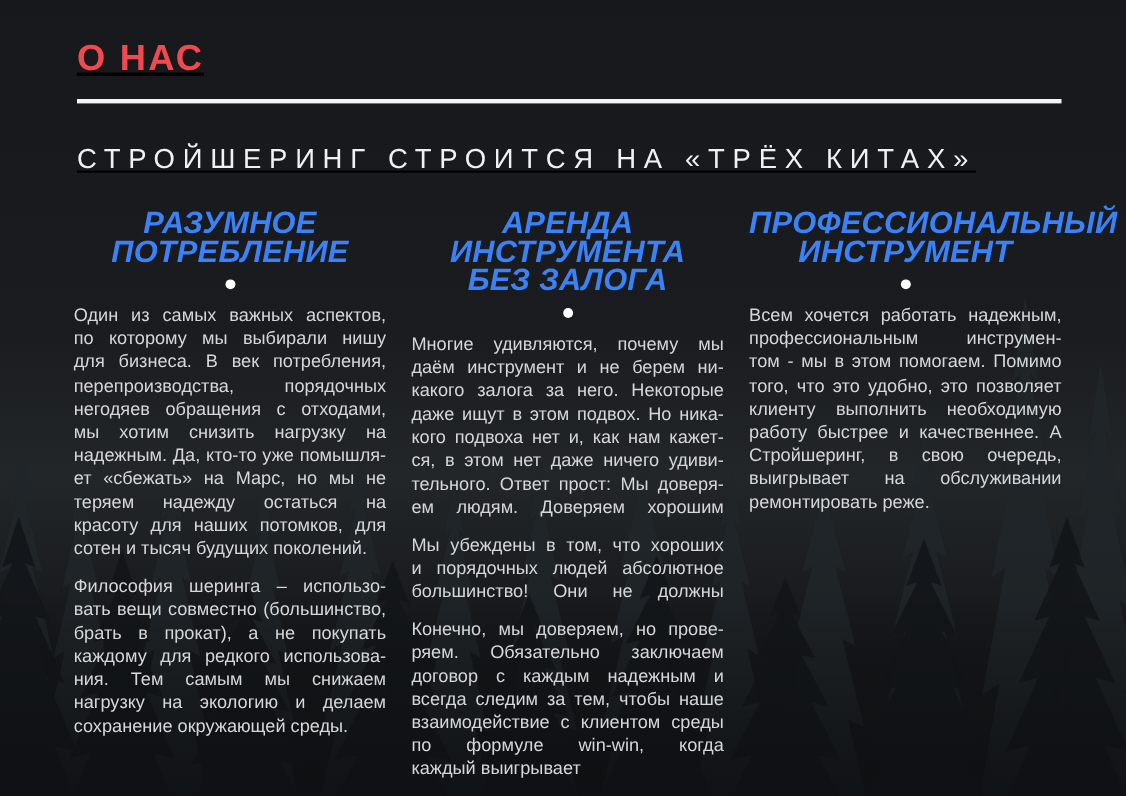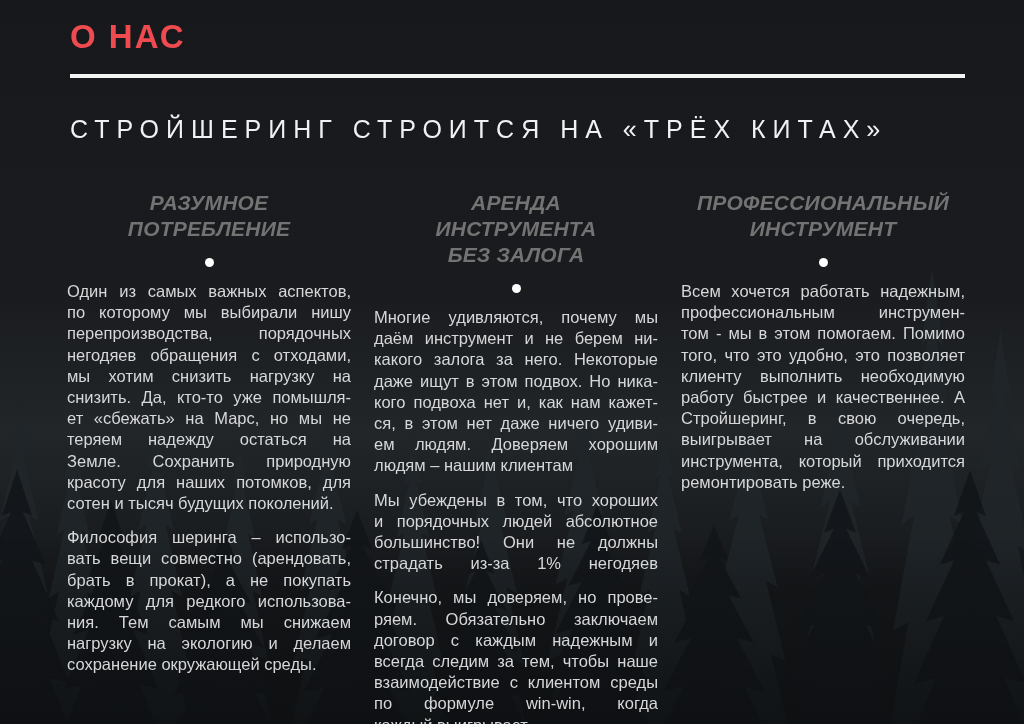--- a/index.html
+++ b/index.html
@@ -9,21 +9,21 @@
     font-family: "Liberation Sans", sans-serif;
     overflow: hidden;
   }
   .page { position: relative; width: 1024px; height: 724px; background: #17181b; }
 
   
   .bg { position: absolute; inset: 0; z-index: 0; }
 
   .content { position: relative; z-index: 1; }
 
-  header { padding: 18px 59px 0 70px; }
+  header { padding: 34px 59px 0 70px; text-decoration: underline; }
   .title {
     margin: 0;
     color: #ee4a4f;
     font-size: 33px;
     font-weight: 800;
     letter-spacing: 2px;
     line-height: 1.15;
   }
   .rule { height: 4px; background: #f4f4f4; margin-top: 18px; }
   .subtitle {
@@ -32,23 +32,23 @@
     font-size: 25px;
     font-weight: 400;
     letter-spacing: 7px;
     white-space: nowrap;
     line-height: 1.2;
   }
 
   .cols { display: flex; gap: 23px; padding: 30px 59px 0 67px; }
   .col { flex: 1; min-width: 0; }
   .col-heading {
-    margin: 16px;
-    color: #737373;
-    font-size: 21px;
+    margin: 0;
+    color: #3b82f6;
+    font-size: 28px;
     font-style: italic;
     font-weight: 800;
     text-align: center;
     line-height: 26px;
     min-height: 52px;
     white-space: pre-line;
     letter-spacing: 0.2px;
   }
   .dot { width: 9px; height: 9px; border-radius: 50%; background: #ffffff; margin: 12px auto 14px; }
 
@@ -128,33 +128,33 @@
 
     <main class="cols">
       <section class="col">
         <h3 class="col-heading">РАЗУМНОЕ
 ПОТРЕБЛЕНИЕ</h3>
         <div class="dot"></div>
         <div class="paras">
             <div class="para">
               <div class="jline">Один из самых важных аспектов,</div>
               <div class="jline">по которому мы выбирали нишу</div>
+              <div class="jline">для бизнеса. В век потребления,</div>
               <div class="jline">перепроизводства, порядочных</div>
               <div class="jline">негодяев обращения с отходами,</div>
               <div class="jline">мы хотим снизить нагрузку на</div>
-              <div class="jline">снизить. Да, кто-то уже помышля-</div>
+              <div class="jline">надежным. Да, кто-то уже помышля-</div>
               <div class="jline">ет «сбежать» на Марс, но мы не</div>
               <div class="jline">теряем надежду остаться на</div>
-              <div class="jline">Земле. Сохранить природную</div>
               <div class="jline">красоту для наших потомков, для</div>
               <div class="jline endline">сотен и тысяч будущих поколений.</div>
             </div>
             <div class="para">
               <div class="jline">Философия шеринга – использо-</div>
-              <div class="jline">вать вещи совместно (арендовать,</div>
+              <div class="jline">вать вещи совместно (большинство,</div>
               <div class="jline">брать в прокат), а не покупать</div>
               <div class="jline">каждому для редкого использова-</div>
               <div class="jline">ния. Тем самым мы снижаем</div>
               <div class="jline">нагрузку на экологию и делаем</div>
               <div class="jline endline">сохранение окружающей среды.</div>
             </div>
           </div>
       </section>
 
       <section class="col">
@@ -162,28 +162,27 @@
 БЕЗ ЗАЛОГА</h3>
         <div class="dot"></div>
         <div class="paras">
             <div class="para">
               <div class="jline">Многие удивляются, почему мы</div>
               <div class="jline">даём инструмент и не берем ни-</div>
               <div class="jline">какого залога за него. Некоторые</div>
               <div class="jline">даже ищут в этом подвох. Но ника-</div>
               <div class="jline">кого подвоха нет и, как нам кажет-</div>
               <div class="jline">ся, в этом нет даже ничего удиви-</div>
+              <div class="jline">тельного. Ответ прост: Мы доверя-</div>
               <div class="jline">ем людям. Доверяем хорошим</div>
-              <div class="jline endline">людям – нашим клиентам</div>
             </div>
             <div class="para">
               <div class="jline">Мы убеждены в том, что хороших</div>
               <div class="jline">и порядочных людей абсолютное</div>
               <div class="jline">большинство! Они не должны</div>
-              <div class="jline">страдать из-за 1% негодяев</div>
             </div>
             <div class="para">
               <div class="jline">Конечно, мы доверяем, но прове-</div>
               <div class="jline">ряем. Обязательно заключаем</div>
               <div class="jline">договор с каждым надежным и</div>
               <div class="jline">всегда следим за тем, чтобы наше</div>
               <div class="jline">взаимодействие с клиентом среды</div>
               <div class="jline">по формуле win-win, когда</div>
               <div class="jline endline">каждый выигрывает</div>
             </div>
@@ -197,20 +196,19 @@
         <div class="paras">
             <div class="para">
               <div class="jline">Всем хочется работать надежным,</div>
               <div class="jline">профессиональным инструмен-</div>
               <div class="jline">том - мы в этом помогаем. Помимо</div>
               <div class="jline">того, что это удобно, это позволяет</div>
               <div class="jline">клиенту выполнить необходимую</div>
               <div class="jline">работу быстрее и качественнее. А</div>
               <div class="jline">Стройшеринг, в свою очередь,</div>
               <div class="jline">выигрывает на обслуживании</div>
-              <div class="jline">инструмента, который приходится</div>
               <div class="jline endline">ремонтировать реже.</div>
             </div>
           </div>
       </section>
     </main>
   </div>
 </div>
 
 </body></html>

